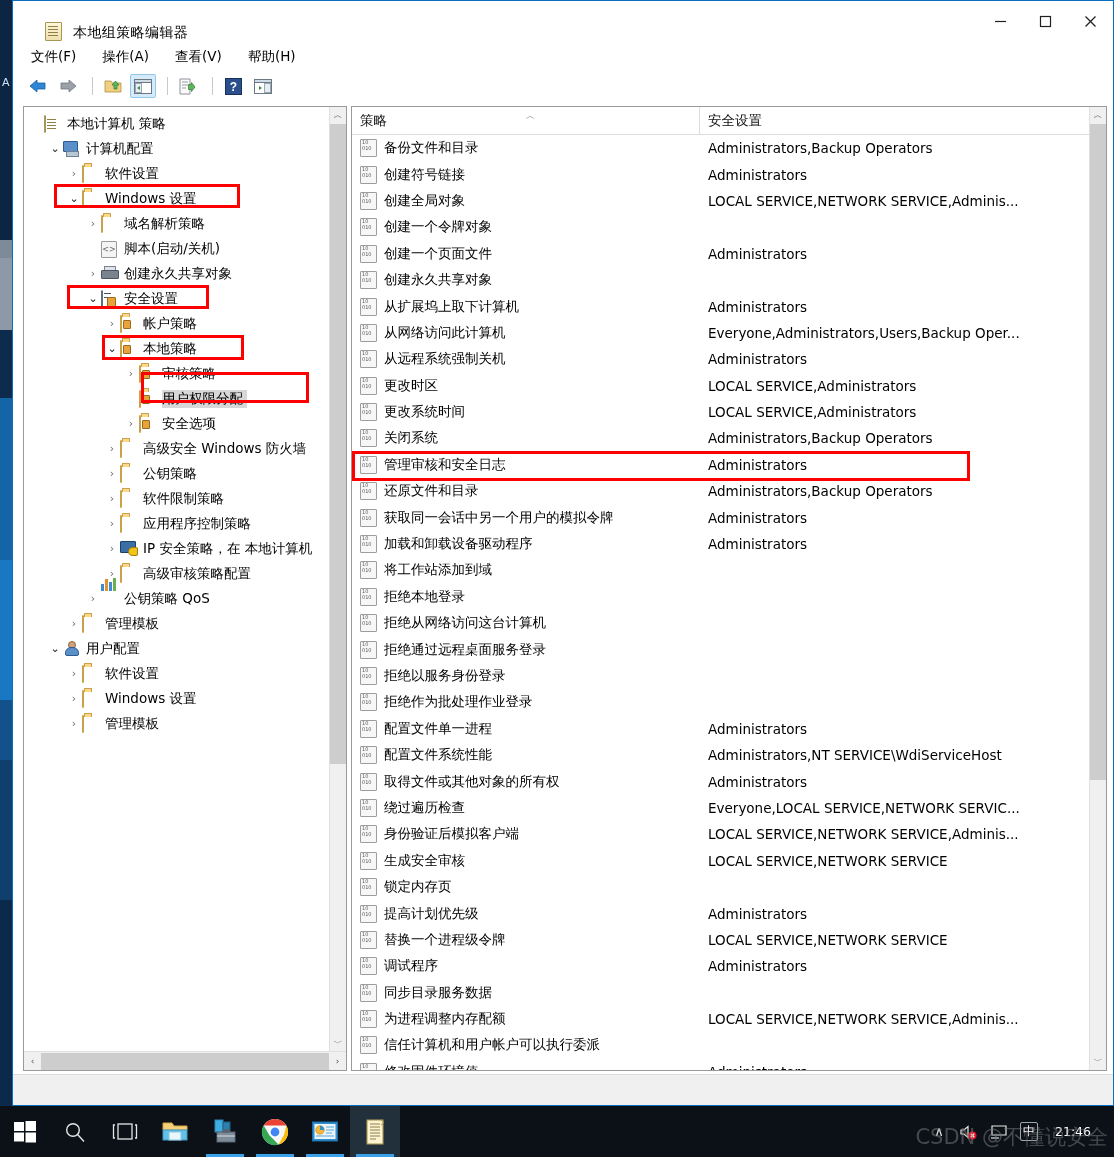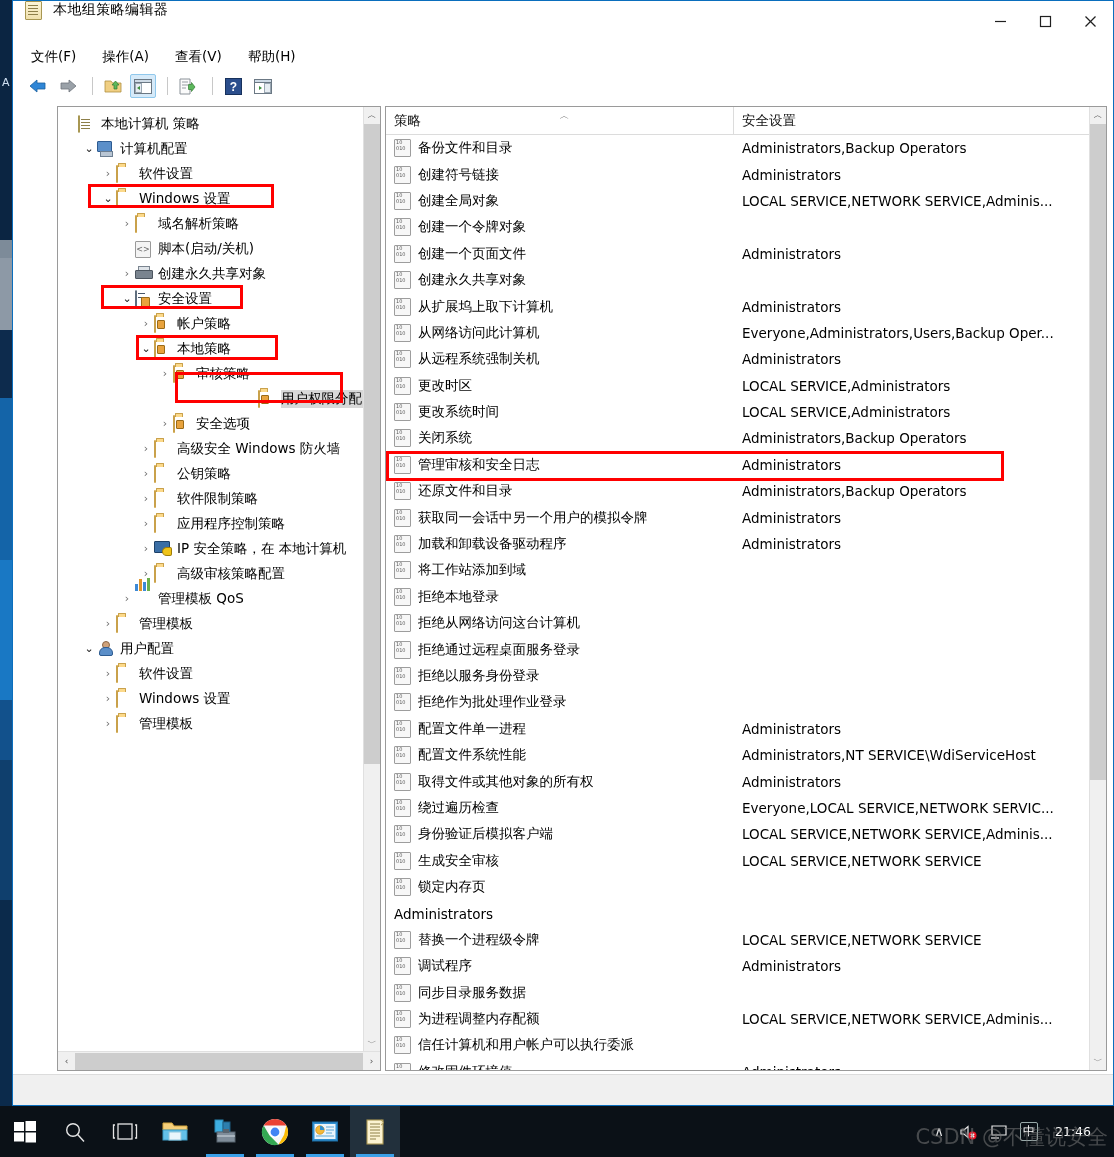--- a/index.html
+++ b/index.html
@@ -33,23 +33,24 @@
   }
 
   
   #window{
     position:absolute;left:12px;top:0px;width:1102px;height:1106px;
     background:#ffffff;
     border:1px solid #0a6ebd;
     box-sizing:border-box;
   }
   .titlebar{
-    height:41px;background:#ffffff;display:flex;align-items:flex-start;
+    height:41px;background:#ffffff;display:flex;align-items:flex-end;
     border-bottom:1px solid #ffffff;
     position:relative;
+    padding-left:20px;
   }
   .title-icon{
     width:20px;height:20px;margin-left:12px;margin-right:8px;
     position:relative;flex:none;
   }
   .scroll-glyph{
     display:block;width:15px;height:17px;
     background:linear-gradient(180deg,#fdf6d8,#efe0ad);
     border:1px solid #a89752;border-radius:1px;
     position:relative;
@@ -86,21 +87,21 @@
   .tb-sep{width:1px;height:18px;background:#c8c8c8;margin:0 7px;}
   .tb-ico.sel{background:#d6eaf9;border:1px solid #90c8ec;box-sizing:border-box;border-radius:2px;}
 
   
   .content{
     position:absolute;left:10px;top:105px;right:6px;bottom:34px;
     display:flex;
   }
   .pane{
     border:1px solid #9a9a9a;background:#fff;box-sizing:border-box;
-    position:relative;overflow:hidden;margin-left:34px;
+    position:relative;overflow:hidden;
   }
   #tree-pane{width:324px;flex:none;}
   #list-pane{flex:1;margin-left:4px;}
 
   
   .tree{
     position:absolute;left:0;top:0;right:14px;bottom:18px;overflow:hidden;
     padding-top:4px;
   }
   .trow{
@@ -412,21 +413,21 @@
           <div class="trow" style="padding-left: 80px;">
             <span class="chev open">⌄</span>
             <span class="ticon"><span class="ico-folder lock"></span></span>
             <span class="tlabel">本地策略</span>
           </div>
           <div class="trow" style="padding-left: 99px;">
             <span class="chev">›</span>
             <span class="ticon"><span class="ico-folder lock"></span></span>
             <span class="tlabel">审核策略</span>
           </div>
-          <div class="trow selected" style="padding-left: 99px; justify-content: flex-end;">
+          <div class="trow selected" style="padding-left: 99px;">
             <span class="chev"></span>
             <span class="ticon"><span class="ico-folder lock"></span></span>
             <span class="tlabel">用户权限分配</span>
           </div>
           <div class="trow" style="padding-left: 99px;">
             <span class="chev">›</span>
             <span class="ticon"><span class="ico-folder lock"></span></span>
             <span class="tlabel">安全选项</span>
           </div>
           <div class="trow" style="padding-left: 80px;">
@@ -455,21 +456,21 @@
             <span class="tlabel">IP 安全策略，在 本地计算机</span>
           </div>
           <div class="trow" style="padding-left: 80px;">
             <span class="chev">›</span>
             <span class="ticon"><span class="ico-folder"></span></span>
             <span class="tlabel">高级审核策略配置</span>
           </div>
           <div class="trow" style="padding-left: 61px;">
             <span class="chev">›</span>
             <span class="ticon"><span class="ico-qos"><i></i><i></i><i></i><i></i></span></span>
-            <span class="tlabel">管理模板 QoS</span>
+            <span class="tlabel">公钥策略 QoS</span>
           </div>
           <div class="trow" style="padding-left: 42px;">
             <span class="chev">›</span>
             <span class="ticon"><span class="ico-folder"></span></span>
             <span class="tlabel">管理模板</span>
           </div>
           <div class="trow" style="padding-left: 23px;">
             <span class="chev open">⌄</span>
             <span class="ticon"><span class="ico-user"><span class="h"></span><span class="b"></span></span></span>
             <span class="tlabel">用户配置</span>
@@ -718,20 +719,24 @@
             <div class="lcell-val">LOCAL SERVICE,NETWORK SERVICE</div>
           </div>
           <div class="lrow">
             <div class="lcell-name">
               <span class="ico-policy"></span>
               <span>锁定内存页</span>
             </div>
             <div class="lcell-val"></div>
           </div>
           <div class="lrow">
+            <div class="lcell-name">
+              <span class="ico-policy"></span>
+              <span>提高计划优先级</span>
+            </div>
             <div class="lcell-val">Administrators</div>
           </div>
           <div class="lrow">
             <div class="lcell-name">
               <span class="ico-policy"></span>
               <span>替换一个进程级令牌</span>
             </div>
             <div class="lcell-val">LOCAL SERVICE,NETWORK SERVICE</div>
           </div>
           <div class="lrow">

